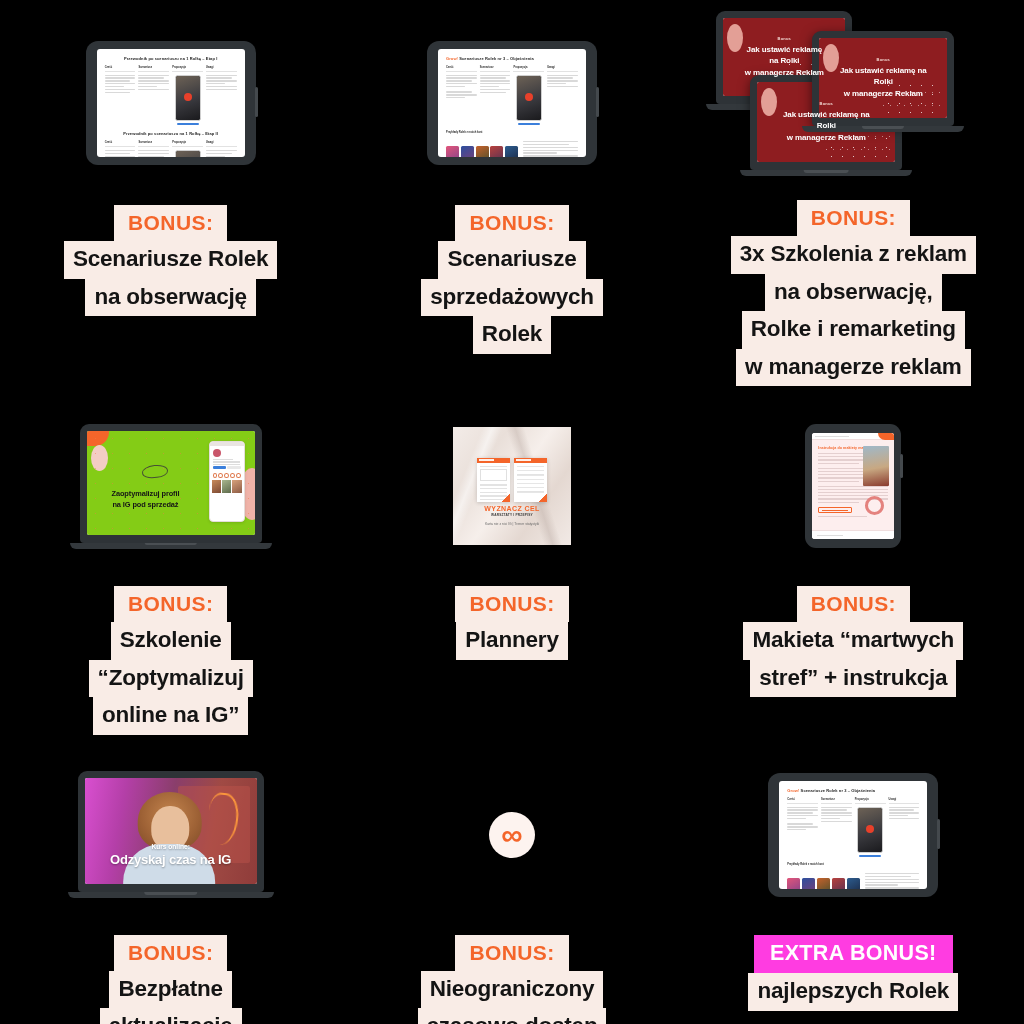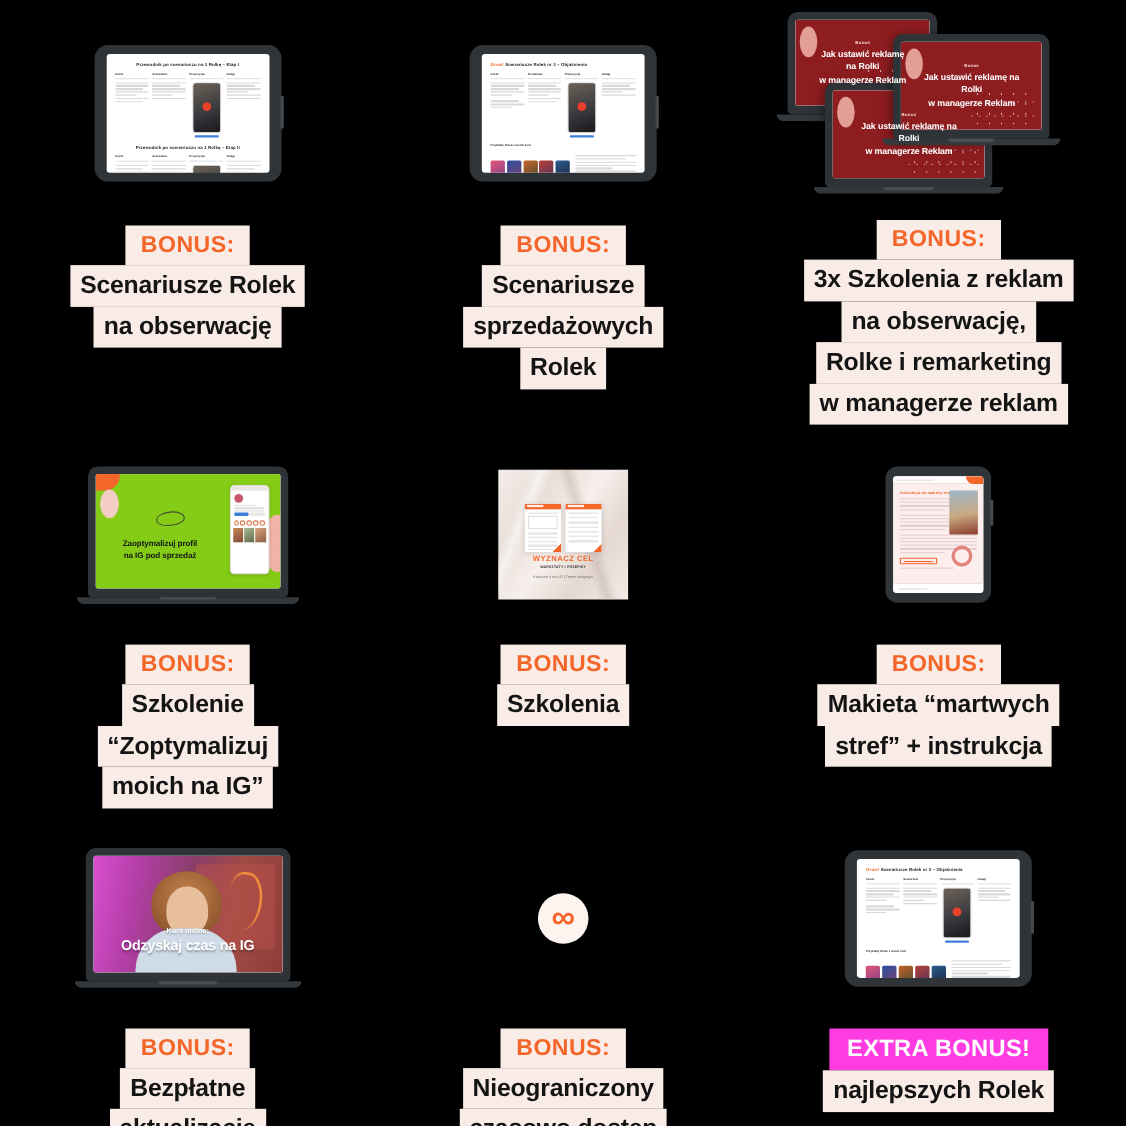--- a/index.html
+++ b/index.html
@@ -756,21 +756,21 @@
               </div>
             </div>
           </div>
           <div class="base"></div>
         </div>
       </div>
       <div class="caption">
         <span class="cap-line bonus">BONUS:</span>
         <span class="cap-line">Szkolenie</span>
         <span class="cap-line">“Zoptymalizuj</span>
-        <span class="cap-line">moich na IG”</span>
+        <span class="cap-line">online na IG”</span>
       </div>
     </div>
 
     <div class="cell r2">
       <div class="visual">
         <div class="planner">
           <span class="fold"></span>
           <div class="sheets">
             <div class="sheet">
               <div class="sh-top">
@@ -807,21 +807,21 @@
           </div>
           <div class="ptitle">
             <span class="pt1">WYZNACZ CEL</span>
             <span class="pt2">WARSZTATY I PRZEPISY</span>
             <span class="pt3">Karta nie z nici IG  |  Trener statystyki</span>
           </div>
         </div>
       </div>
       <div class="caption">
         <span class="cap-line bonus">BONUS:</span>
-        <span class="cap-line">Szkolenia</span>
+        <span class="cap-line">Plannery</span>
       </div>
     </div>
 
     <div class="cell r2">
       <div class="visual">
         <div class="tablet-p">
           <div class="screen">
             <div class="mailer">
               <div class="mtop">
                   <i></i>

